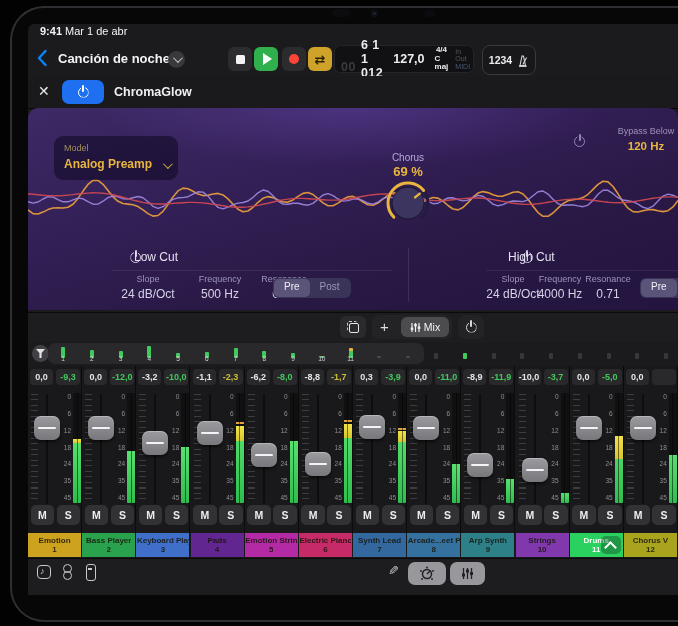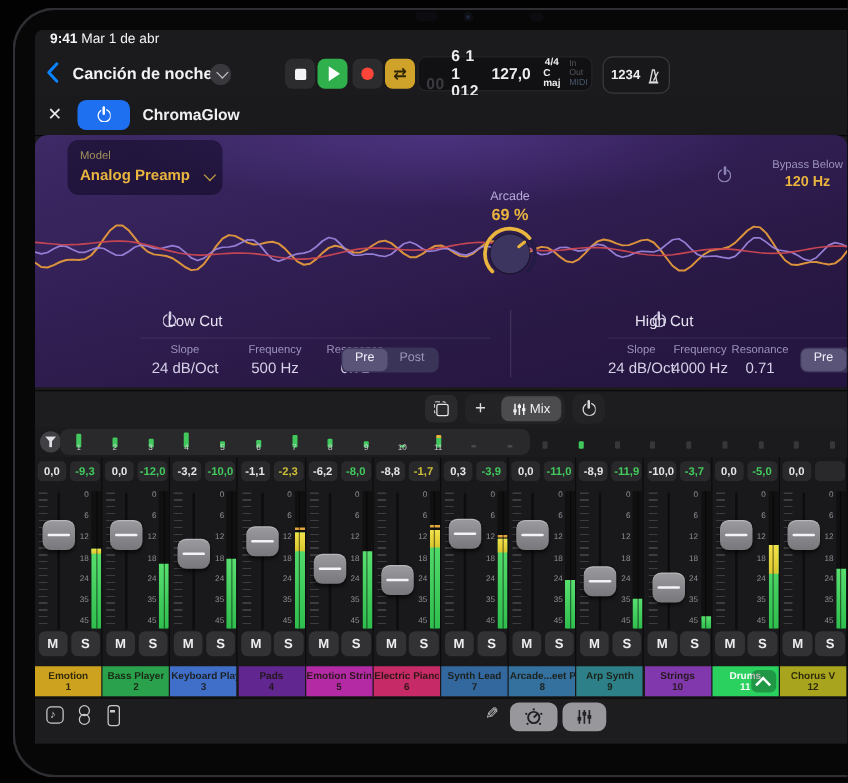--- a/index.html
+++ b/index.html
@@ -158,37 +158,37 @@
     </div>
   <div class="abs" style="left:114px;top:85px;font-size:12.5px;font-weight:600;color:#F0F0F2;">ChromaGlow</div>
 
   <div id="plugin-body">
     <svg id="waves" style="position:absolute;left:0;top:40px;" width="650" height="110">
         <path d="M0.0 62.0 L5.0 65.6 L10.0 66.0 L15.0 64.1 L20.0 61.6 L25.0 60.0 L30.0 59.7 L35.0 60.0 L40.0 59.3 L45.0 56.2 L50.0 50.4 L55.0 43.1 L60.0 36.4 L65.0 32.4 L70.0 32.4 L75.0 36.3 L80.0 42.5 L85.0 48.8 L90.0 53.3 L95.0 55.5 L100.0 56.1 L105.0 56.8 L110.0 58.6 L115.0 61.9 L120.0 65.6 L125.0 68.1 L130.0 67.5 L135.0 63.4 L140.0 56.5 L145.0 48.9 L150.0 42.9 L155.0 40.1 L160.0 40.7 L165.0 43.3 L170.0 46.1 L175.0 47.6 L180.0 47.3 L185.0 46.0 L190.0 45.4 L195.0 46.9 L200.0 50.9 L205.0 56.3 L210.0 61.3 L215.0 63.8 L220.0 63.0 L225.0 59.3 L230.0 54.3 L235.0 50.3 L240.0 48.6 L245.0 49.6 L250.0 52.0 L255.0 54.0 L260.0 54.1 L265.0 51.9 L270.0 48.4 L275.0 45.4 L280.0 44.5 L285.0 46.5 L290.0 50.6 L295.0 54.9 L300.0 57.7 L305.0 57.7 L310.0 55.1 L315.0 51.5 L320.0 48.8 L325.0 48.4 L330.0 50.6 L335.0 54.0 L340.0 56.7 L345.0 57.3 L350.0 55.1 L355.0 51.0 L360.0 47.0 L365.0 44.9 L370.0 45.6 L375.0 48.7 L380.0 52.5 L385.0 55.3 L390.0 55.7 L395.0 53.9 L400.0 51.2 L405.0 49.5 L410.0 50.1 L415.0 53.2 L420.0 57.5 L425.0 61.0 L430.0 61.9 L435.0 59.5 L440.0 54.7 L445.0 49.2 L450.0 45.1 L455.0 43.6 L460.0 44.6 L465.0 46.7 L470.0 48.3 L475.0 48.1 L480.0 46.3 L485.0 44.3 L490.0 43.7 L495.0 46.0 L500.0 51.3 L505.0 58.2 L510.0 64.6 L515.0 68.3 L520.0 68.3 L525.0 65.0 L530.0 60.1 L535.0 55.6 L540.0 52.7 L545.0 51.6 L550.0 51.0 L555.0 49.6 L560.0 46.3 L565.0 41.4 L570.0 36.4 L575.0 33.3 L580.0 33.9 L585.0 38.5 L590.0 45.8 L595.0 53.9 L600.0 60.2 L605.0 63.6 L610.0 64.0 L615.0 62.8 L620.0 61.7 L625.0 61.6 L630.0 62.7 L635.0 63.6 L640.0 62.7 L645.0 58.9 L650.0 52.4" fill="none" stroke="#E59A3C" stroke-width="1.6" stroke-linejoin="round" opacity="0.95"></path>
         <path d="M0.0 53.7 L5.0 55.1 L10.0 54.0 L15.0 51.0 L20.0 48.7 L25.0 49.1 L30.0 51.6 L35.0 53.8 L40.0 53.8 L45.0 51.8 L50.0 50.1 L55.0 50.8 L60.0 53.6 L65.0 56.2 L70.0 56.1 L75.0 53.2 L80.0 49.6 L85.0 48.0 L90.0 48.9 L95.0 50.7 L100.0 51.0 L105.0 49.7 L110.0 48.5 L115.0 49.7 L120.0 53.7 L125.0 58.3 L130.0 60.4 L135.0 58.7 L140.0 54.7 L145.0 51.3 L150.0 49.8 L155.0 49.6 L160.0 48.7 L165.0 46.2 L170.0 43.8 L175.0 44.1 L180.0 48.1 L185.0 54.3 L190.0 59.4 L195.0 60.9 L200.0 59.2 L205.0 56.6 L210.0 55.1 L215.0 54.5 L220.0 53.0 L225.0 49.4 L230.0 44.8 L235.0 42.0 L240.0 43.2 L245.0 47.8 L250.0 53.1 L255.0 56.1 L260.0 56.2 L265.0 55.2 L270.0 55.2 L275.0 56.5 L280.0 57.2 L285.0 55.4 L290.0 51.2 L295.0 47.0 L300.0 45.6 L305.0 47.6 L310.0 51.0 L315.0 53.1 L320.0 52.6 L325.0 51.1 L330.0 50.8 L335.0 52.7 L340.0 55.3 L345.0 56.1 L350.0 54.1 L355.0 50.7 L360.0 48.8 L365.0 49.7 L370.0 52.3 L375.0 53.9 L380.0 53.1 L385.0 50.7 L390.0 49.2 L395.0 50.4 L400.0 53.4 L405.0 55.7 L410.0 55.2 L415.0 52.5 L420.0 50.0 L425.0 49.8 L430.0 51.5 L435.0 52.9 L440.0 52.1 L445.0 49.4 L450.0 47.4 L455.0 48.3 L460.0 52.0 L465.0 56.1 L470.0 57.8 L475.0 56.6 L480.0 54.3 L485.0 53.0 L490.0 53.3 L495.0 53.6 L500.0 51.8 L505.0 47.7 L510.0 43.8 L515.0 43.0 L520.0 46.1 L525.0 51.3 L530.0 55.6 L535.0 57.3 L540.0 57.0 L545.0 56.9 L550.0 57.9 L555.0 58.7 L560.0 57.1 L565.0 52.4 L570.0 46.3 L575.0 42.3 L580.0 42.3 L585.0 45.7 L590.0 49.7 L595.0 52.0 L600.0 52.8 L605.0 53.7 L610.0 56.2 L615.0 59.3 L620.0 60.6 L625.0 58.2 L630.0 53.1 L635.0 48.1 L640.0 46.1 L645.0 47.2 L650.0 49.4" fill="none" stroke="#9A84DC" stroke-width="1.4" stroke-linejoin="round" opacity="0.95"></path>
         <path d="M0.0 45.8 L5.0 46.3 L10.0 46.8 L15.0 47.2 L20.0 47.6 L25.0 47.8 L30.0 47.7 L35.0 47.5 L40.0 47.1 L45.0 46.6 L50.0 46.0 L55.0 45.5 L60.0 45.1 L65.0 44.8 L70.0 44.9 L75.0 45.2 L80.0 45.9 L85.0 46.8 L90.0 48.0 L95.0 49.3 L100.0 50.7 L105.0 52.1 L110.0 53.3 L115.0 54.4 L120.0 55.2 L125.0 55.7 L130.0 56.0 L135.0 56.0 L140.0 55.7 L145.0 55.4 L150.0 55.0 L155.0 54.7 L160.0 54.4 L165.0 54.4 L170.0 54.6 L175.0 54.9 L180.0 55.5 L185.0 56.2 L190.0 57.0 L195.0 57.8 L200.0 58.5 L205.0 59.0 L210.0 59.3 L215.0 59.3 L220.0 58.9 L225.0 58.3 L230.0 57.4 L235.0 56.3 L240.0 55.2 L245.0 54.0 L250.0 52.8 L255.0 51.9 L260.0 51.1 L265.0 50.6 L270.0 50.4 L275.0 50.4 L280.0 50.7 L285.0 51.0 L290.0 51.4 L295.0 51.8 L300.0 52.1 L305.0 52.1 L310.0 52.0 L315.0 51.6 L320.0 51.0 L325.0 50.2 L330.0 49.3 L335.0 48.3 L340.0 47.4 L345.0 46.7 L350.0 46.2 L355.0 45.9 L360.0 46.0 L365.0 46.3 L370.0 47.0 L375.0 47.8 L380.0 48.8 L385.0 49.8 L390.0 50.7 L395.0 51.5 L400.0 52.1 L405.0 52.5 L410.0 52.6 L415.0 52.5 L420.0 52.2 L425.0 51.7 L430.0 51.1 L435.0 50.6 L440.0 50.2 L445.0 50.0 L450.0 50.0 L455.0 50.3 L460.0 50.8 L465.0 51.6 L470.0 52.5 L475.0 53.4 L480.0 54.4 L485.0 55.2 L490.0 55.8 L495.0 56.2 L500.0 56.4 L505.0 56.2 L510.0 55.8 L515.0 55.1 L520.0 54.3 L525.0 53.4 L530.0 52.6 L535.0 51.9 L540.0 51.4 L545.0 51.1 L550.0 51.1 L555.0 51.3 L560.0 51.7 L565.0 52.3 L570.0 53.0 L575.0 53.6 L580.0 54.2 L585.0 54.6 L590.0 54.7 L595.0 54.6 L600.0 54.3 L605.0 53.7 L610.0 52.9 L615.0 52.0 L620.0 51.1 L625.0 50.2 L630.0 49.6 L635.0 49.1 L640.0 48.9 L645.0 48.9 L650.0 49.3" fill="none" stroke="#CC4852" stroke-width="1.4" stroke-linejoin="round" opacity="0.95"></path>
       </svg>
 
-    <div class="abs" style="left:26px;top:4px;width:124px;height:44px;background:rgba(14,8,32,.55);border-radius:9px;">
+    <div class="abs" style="left:26px;top:28px;width:124px;height:44px;background:rgba(14,8,32,.55);border-radius:9px;">
       <div class="pgoldlab" style="position:absolute;left:10px;top:7px;">Model</div>
       <div class="pgold" style="position:absolute;left:10px;top:21px;white-space:nowrap;">Analog Preamp</div>
       <span class="chev-d" style="position:absolute;right:8px;top:26px;color:#C9A93F;"></span>
     </div>
 
     <span class="pwr abs" style="left:545px;top:26px;color:#8F86B8;"></span>
     <div class="abs" style="left:568px;top:18px;width:100px;text-align:center;">
       <div class="plab">Bypass Below</div>
       <div class="pgold" style="margin-top:4px;font-size:11.5px;">120 Hz</div>
     </div>
     <div class="abs" style="left:630px;top:18px;width:70px;text-align:center;">
       <div class="plab">Level</div>
       <div class="pgold" style="margin-top:4px;font-size:11.5px;">0.0</div>
     </div>
 
-    <div class="abs" style="left:340px;top:44px;width:80px;text-align:center;font-size:10px;color:#B5A9D8;">Arcade</div>
+    <div class="abs" style="left:340px;top:44px;width:80px;text-align:center;font-size:10px;color:#B5A9D8;">Chorus</div>
     <div class="abs pgold" style="left:340px;top:56px;width:80px;text-align:center;font-size:13px;">69 %</div>
     <svg class="abs" id="knob" style="left:357px;top:72px;" width="46" height="46">
         <circle cx="23" cy="23" r="16" fill="#3B3560" stroke="rgba(0,0,0,.45)"></circle>
         <path d="M8.857864376269049 37.14213562373095 A20 20 0 1 1 37.14213562373095 37.14213562373095" fill="none" stroke="#241B44" stroke-width="3" stroke-linecap="round"></path>
         <path d="M8.857864376269049 37.14213562373095 A20 20 0 1 1 38.6086081467666 10.4951468732859" fill="none" stroke="#E9B53E" stroke-width="3" stroke-linecap="round"></path>
         <line x1="30.02387366604497" y1="17.372816092978656" x2="34.70645611007495" y2="13.621360154964425" stroke="#E9B53E" stroke-width="2.4" stroke-linecap="round"></line>
       </svg>
 
     <div class="abs" style="left:380px;top:140px;width:1px;height:54px;background:rgba(255,255,255,.1);"></div>
 

